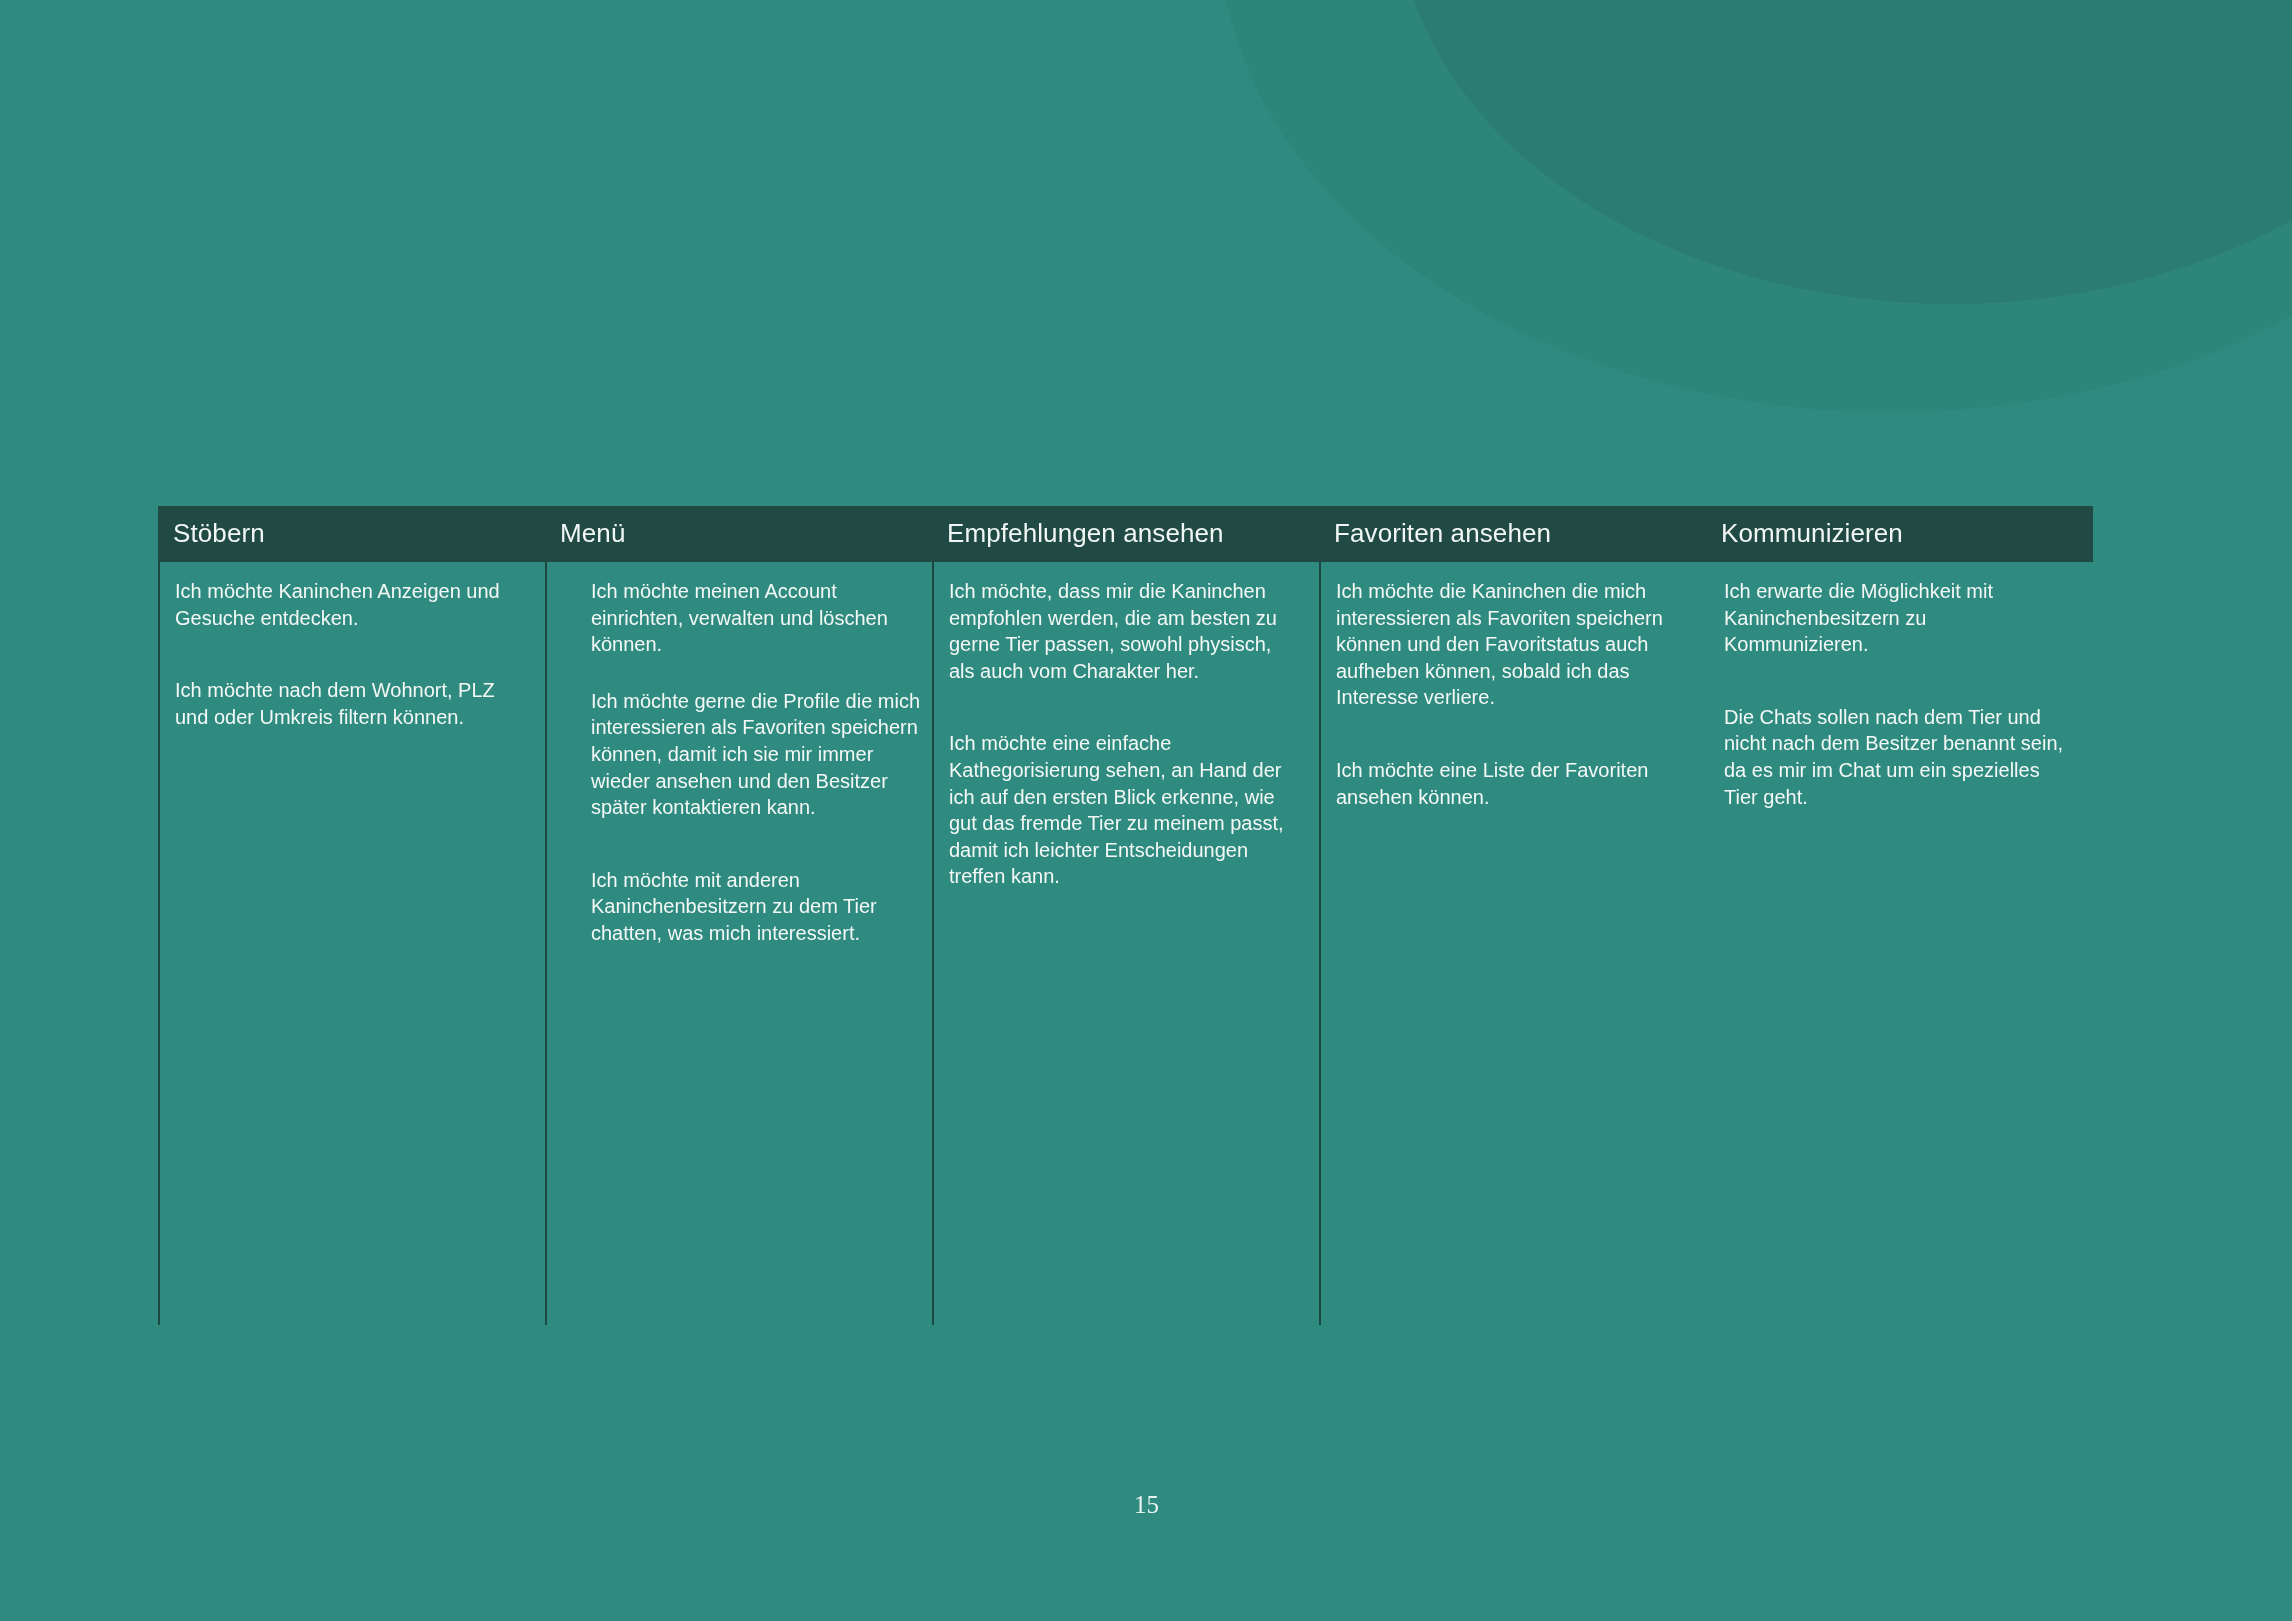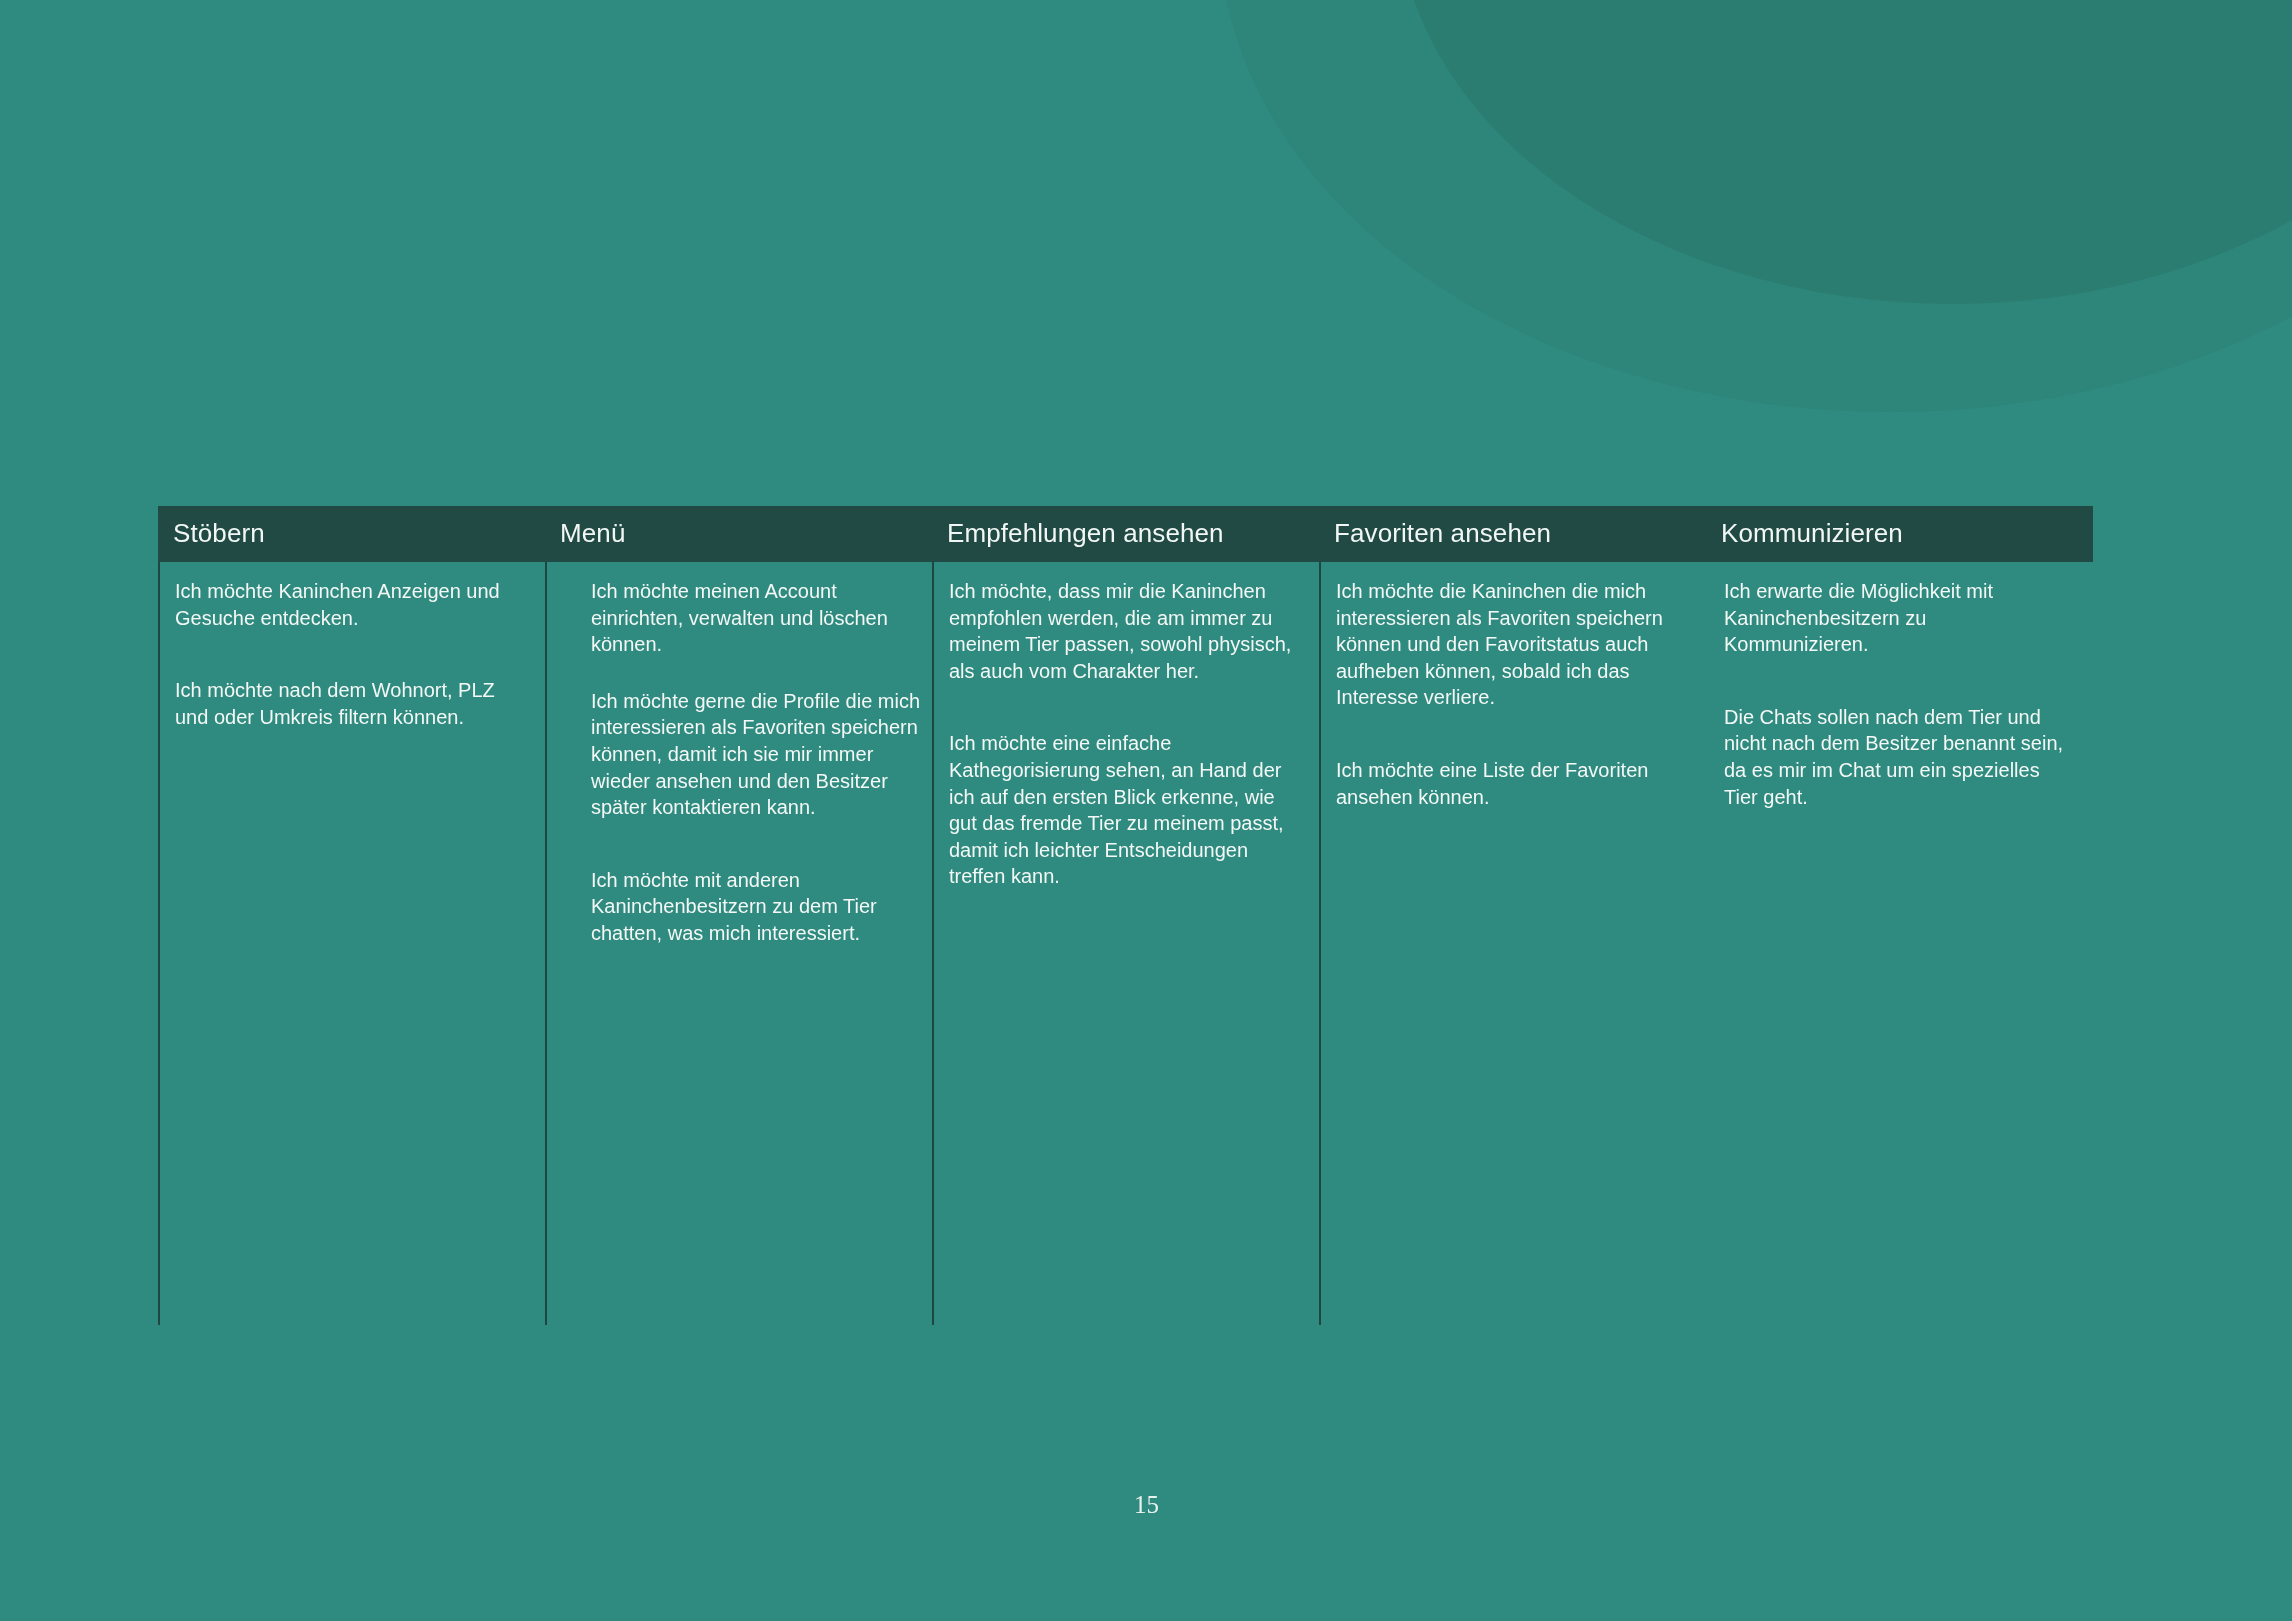--- a/index.html
+++ b/index.html
@@ -131,21 +131,21 @@
       <div class="col-body">
         <p class="story">Ich möchte meinen Account einrichten, verwalten und löschen können.</p>
         <p class="story">Ich möchte gerne die Profile die mich interessieren als Favoriten speichern können, damit ich sie mir immer wieder ansehen und den Besitzer später kontaktieren kann.</p>
         <p class="story">Ich möchte mit anderen Kaninchenbesitzern zu dem Tier chatten, was mich interessiert.</p>
       </div>
     </div>
 
     <div class="column col-3">
       <div class="col-header">Empfehlungen ansehen</div>
       <div class="col-body">
-        <p class="story">Ich möchte, dass mir die Kaninchen empfohlen werden, die am immer zu meinem Tier passen, sowohl physisch, als auch vom Charakter her.</p>
+        <p class="story">Ich möchte, dass mir die Kaninchen empfohlen werden, die am besten zu gerne Tier passen, sowohl physisch, als auch vom Charakter her.</p>
         <p class="story">Ich möchte eine einfache Kathegorisierung sehen, an Hand der ich auf den ersten Blick erkenne, wie gut das fremde Tier zu meinem passt, damit ich leichter Entscheidungen treffen kann.</p>
       </div>
     </div>
 
     <div class="column col-4">
       <div class="col-header">Favoriten ansehen</div>
       <div class="col-body">
         <p class="story">Ich möchte die Kaninchen die mich interessieren als Favoriten speichern können und den Favoritstatus auch aufheben können, sobald ich das Interesse verliere.</p>
         <p class="story">Ich möchte eine Liste der Favoriten ansehen können.</p>
       </div>

